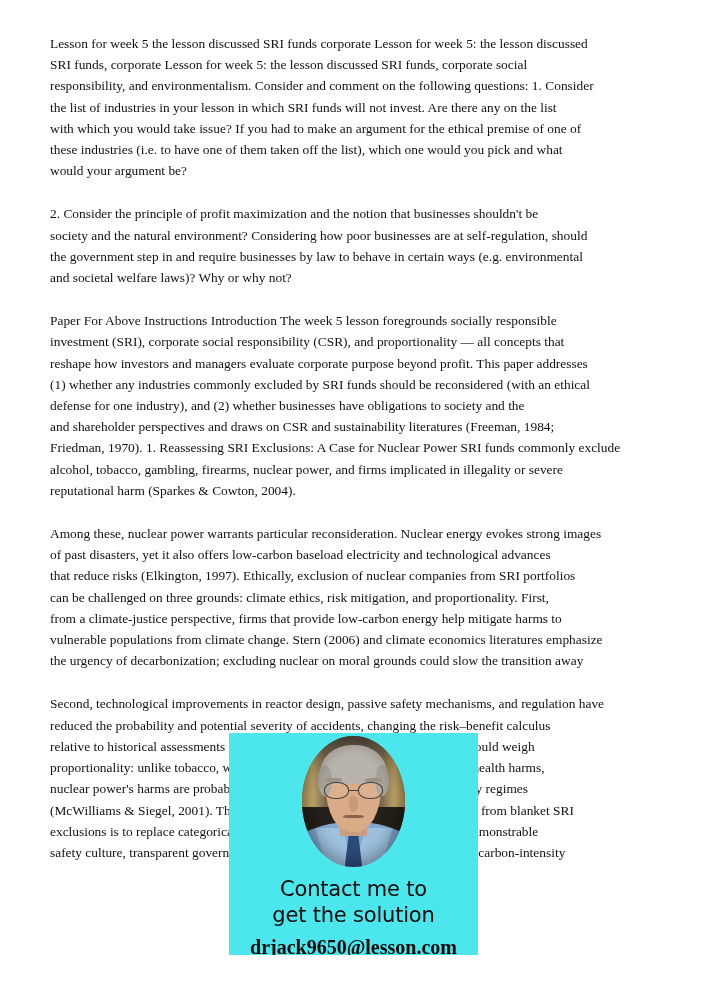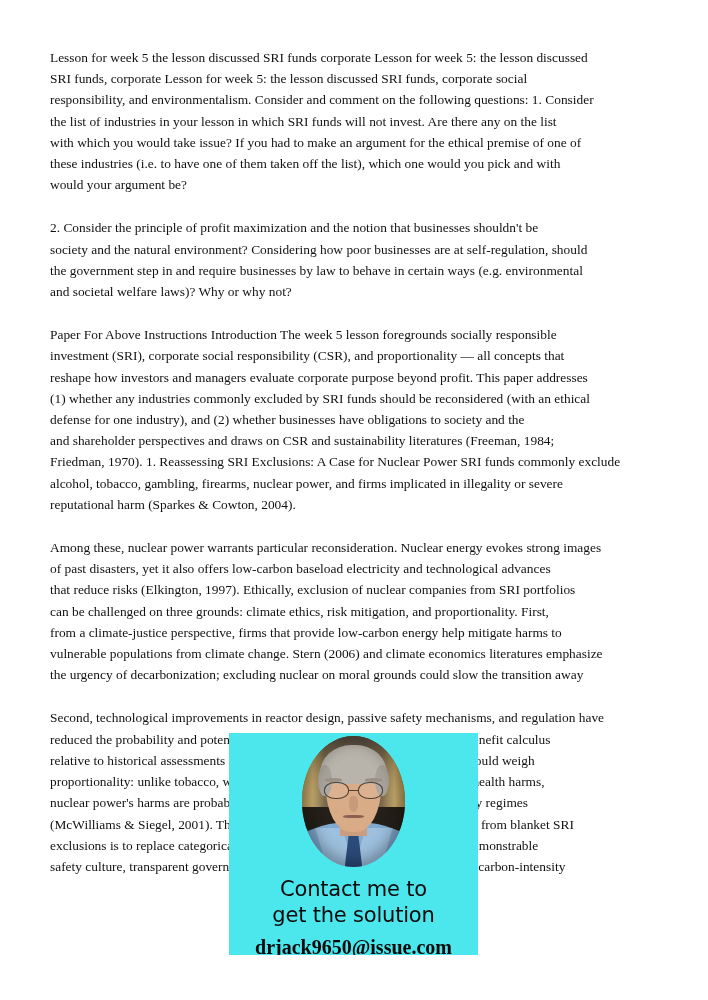--- a/index.html
+++ b/index.html
@@ -21,21 +21,21 @@
     position: absolute;
     left: 0; top: 0;
     width: 708px;
     height: 1000px;
     background: #ffffff;
   }
 
   #doc-body {
     position: absolute;
     left: 50px;
-    top: 47px;
+    top: 33px;
     width: 608px;
   }
 
   .para {
     margin: 0 0 22px 0;
     font-size: 13.4px;
     line-height: 21.2px;
     color: #111111;
     text-align: left;
     white-space: normal;
@@ -222,21 +222,21 @@
 <div id="page">
 
   <div id="doc-body">
 
     <p class="para">
       <span class="line">Lesson for week 5 the lesson discussed SRI funds corporate Lesson for week 5: the lesson discussed</span>
       <span class="line">SRI funds, corporate Lesson for week 5: the lesson discussed SRI funds, corporate social</span>
       <span class="line">responsibility, and environmentalism. Consider and comment on the following questions: 1. Consider</span>
       <span class="line">the list of industries in your lesson in which SRI funds will not invest. Are there any on the list</span>
       <span class="line">with which you would take issue? If you had to make an argument for the ethical premise of one of</span>
-      <span class="line">these industries (i.e. to have one of them taken off the list), which one would you pick and with</span>
+      <span class="line">these industries (i.e. to have one of them taken off the list), which one would you pick and what</span>
       <span class="line">would your argument be?</span>
     </p>
 
     <p class="para">
       <span class="line">2. Consider the principle of profit maximization and the notion that businesses shouldn't be</span>
       <span class="line">society and the natural environment? Considering how poor businesses are at self-regulation, should</span>
       <span class="line">the government step in and require businesses by law to behave in certain ways (e.g. environmental</span>
       <span class="line">and societal welfare laws)? Why or why not?</span>
     </p>
 
@@ -296,17 +296,17 @@
         <div class="p-bridge"></div>
         <div class="p-lens r"></div>
       </div>
       <div class="p-nose"></div>
       <div class="p-mouth"></div>
       <div class="p-vignette"></div>
     </div>
 
     <div class="contact-line" id="contact-line-1">Contact me to</div>
     <div class="contact-line" id="contact-line-2">get the solution</div>
-    <div id="contact-email">drjack9650@issue.com</div>
+    <div id="contact-email">drjack9650@lesson.com</div>
 
   </div>
 
 </div>
 
 </body></html>

